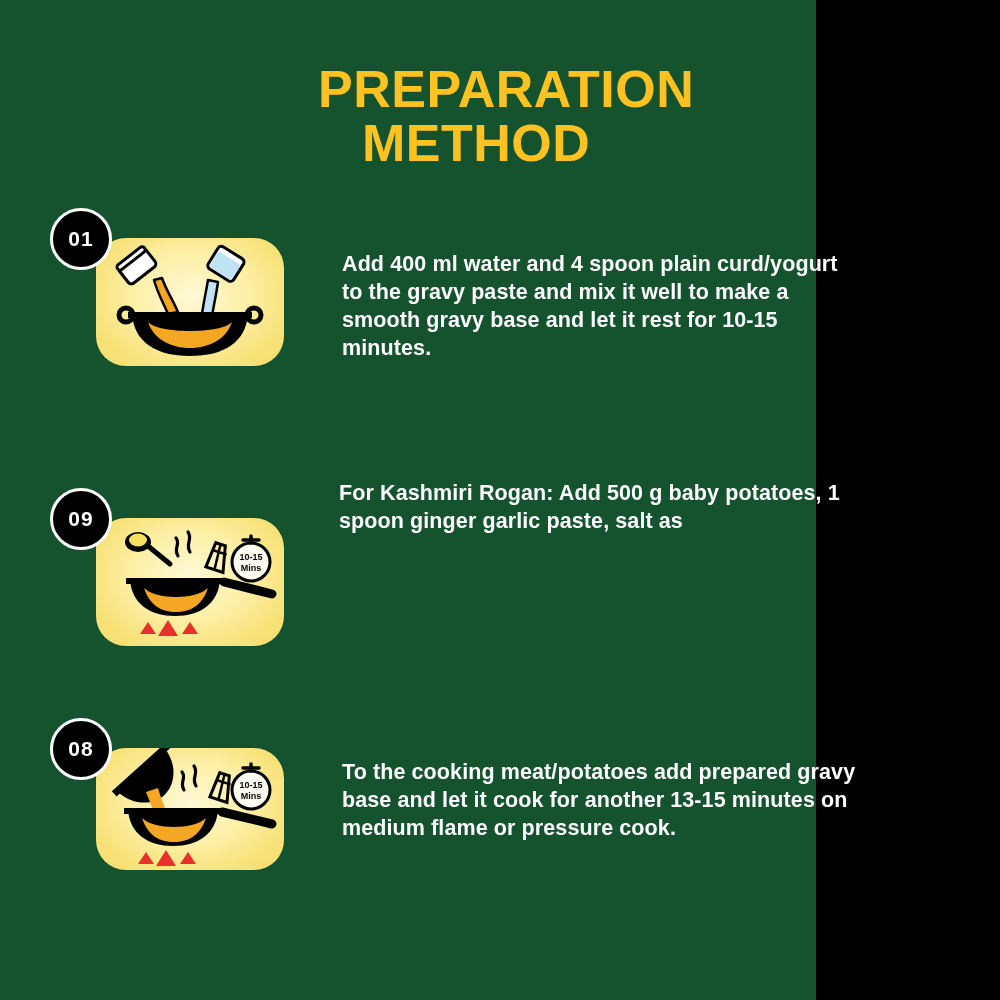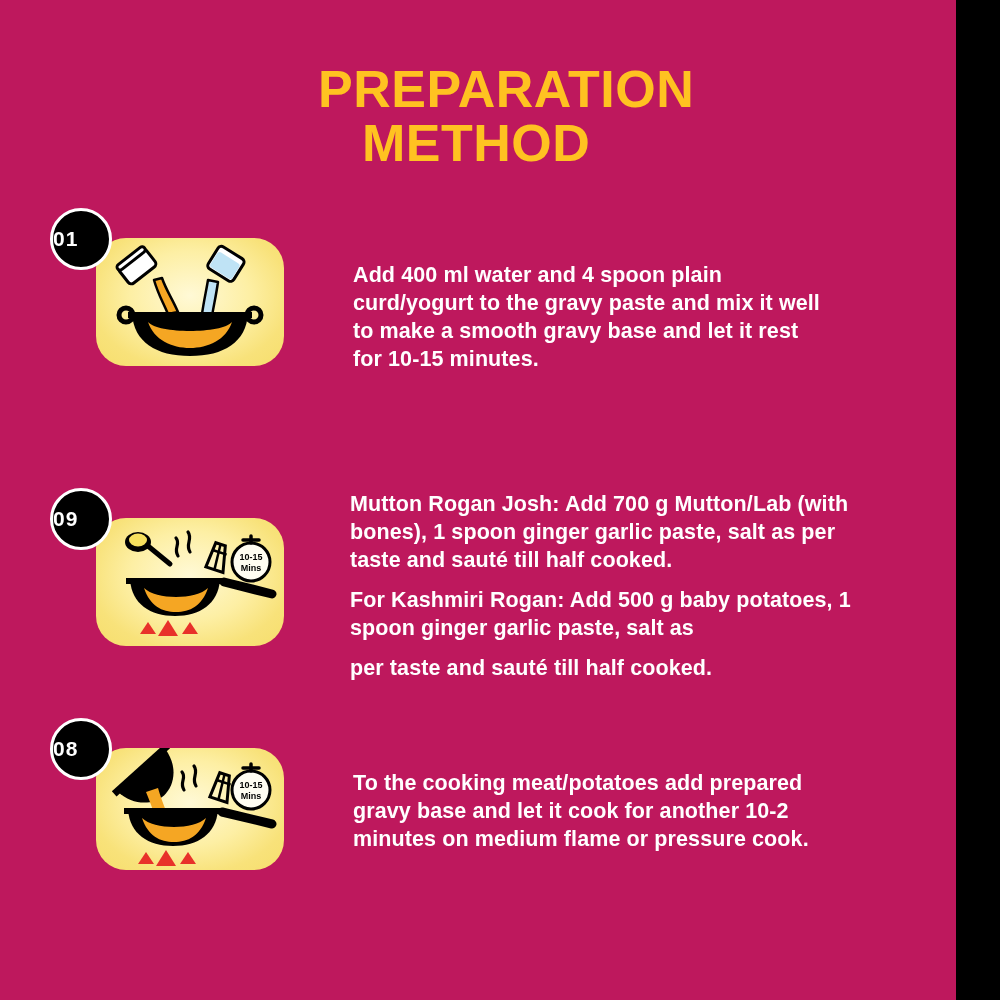--- a/index.html
+++ b/index.html
@@ -9,24 +9,24 @@
   }
   body {
     width: 1000px;
     height: 1000px;
     font-family: "Liberation Sans", sans-serif;
     color: #ffffff;
     overflow: hidden;
     position: relative;
   }
   .page {
-    width: 956px;
+    width: 816px;
     height: 1000px;
     position: relative;
-    background: #be185d;
+    background: #14532d;
   }
 
   
   .title {
     position: absolute;
     left: 318px;
     top: 62px;
     width: 640px;
     color: #FFC221;
     font-weight: bold;
@@ -47,34 +47,35 @@
     width: 56px;
     height: 56px;
     border-radius: 50%;
     background: #000000;
     border: 3px solid #ffffff;
     color: #ffffff;
     font-weight: bold;
     font-size: 21px;
     display: flex;
     align-items: center;
+    justify-content: center;
     letter-spacing: 1px;
     z-index: 5;
   }
   .step-text {
     position: absolute;
     color: #ffffff;
     font-size: 21.5px;
     line-height: 1.30;
     font-weight: bold;
     letter-spacing: 0.1px;
   }
   .step-text .plain { font-weight: bold; }
   .step-text .lead { font-weight: bold; }
-  .step-text p { margin: 12px; }
+  .step-text p { margin: 1px; }
 
   
   #step1-card { left: 96px; top: 238px; width: 188px; height: 128px; }
   #step1-badge { left: 50px; top: 208px; }
   #step1-text { left: 341px; top: 250px; width: 500px; }
 
   
   #step2-card { left: 96px; top: 518px; width: 188px; height: 128px; }
   #step2-badge { left: 50px; top: 488px; }
   #step2-text { left: 338px; top: 479px; width: 565px; }
@@ -165,23 +166,21 @@
         <path d="M52 104 L60 116 L44 116 Z"></path>
         <path d="M72 102 L82 118 L62 118 Z"></path>
         <path d="M94 104 L102 116 L86 116 Z"></path>
       </g>
     </svg>
   </div>
   <div class="badge" id="step2-badge">
     <span>09</span>
   </div>
   <div class="step-text" id="step2-text">
-    <p><span class="lead">Mutton Rogan Josh:</span><span class="plain"> Add 700 g Mutton/Lab (with bones), 1 spoon ginger garlic paste, salt as per taste and sauté till half cooked.</span></p>
     <p><span class="lead">For Kashmiri Rogan:</span><span class="plain"> Add 500 g baby potatoes, 1 spoon ginger garlic paste, salt as</span></p>
-    <p><span class="plain">per taste and sauté till half cooked.</span></p>
   </div>
 
   <div class="step-card" id="step3-card">
     <svg class="icon" width="188" height="122" viewBox="0 0 188 122">
 
       <g transform="rotate(-42 56 34)">
         <path d="M24 18 L88 18 C86 40, 70 52, 56 52 C42 52, 26 40, 24 18 Z" fill="#000000"></path>
         <path d="M20 14 L92 14 L92 21 L20 21 Z" fill="#000000"></path>
       </g>
 
@@ -214,16 +213,16 @@
         <path d="M50 104 L58 116 L42 116 Z"></path>
         <path d="M70 102 L80 118 L60 118 Z"></path>
         <path d="M92 104 L100 116 L84 116 Z"></path>
       </g>
     </svg>
   </div>
   <div class="badge" id="step3-badge">
     <span>08</span>
   </div>
   <div class="step-text" id="step3-text">
-    <p class="plain">To the cooking meat/potatoes add prepared gravy base and let it cook for another 10-2 minutes on medium flame or pressure cook.</p>
+    <p class="plain">To the cooking meat/potatoes add prepared gravy base and let it cook for another 13-15 minutes on medium flame or pressure cook.</p>
   </div>
 
 </div>
 
 </body></html>

